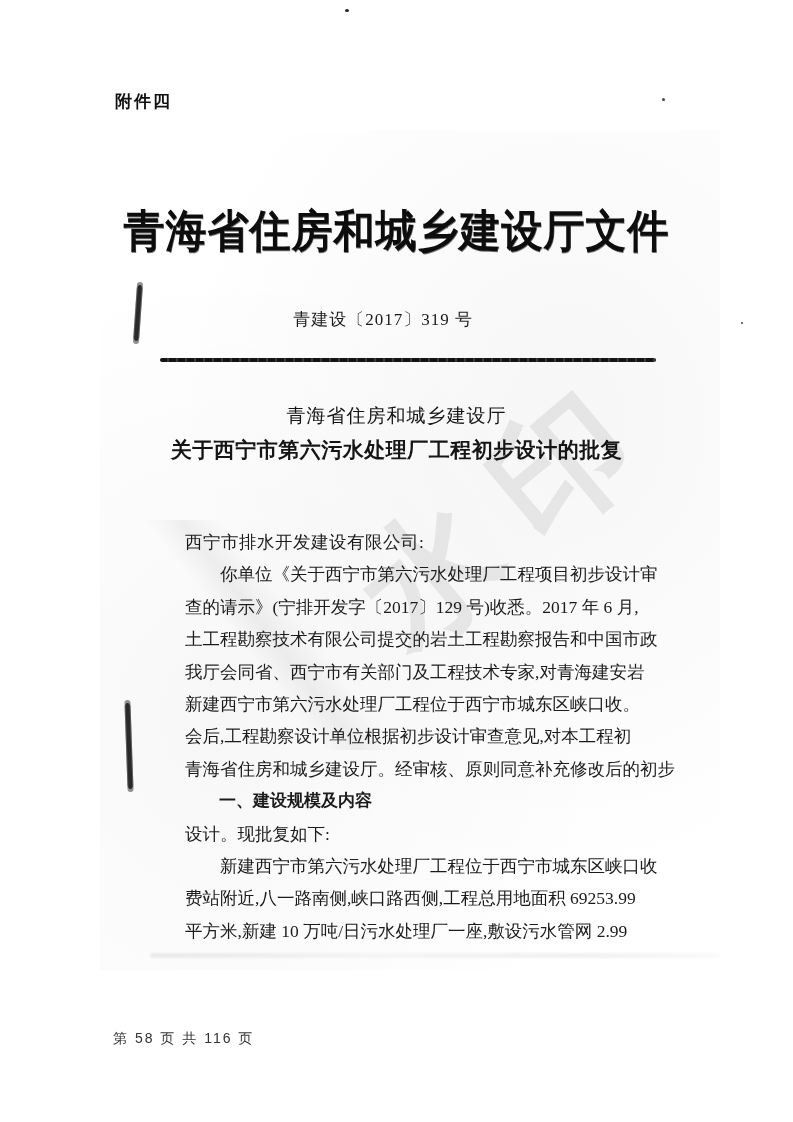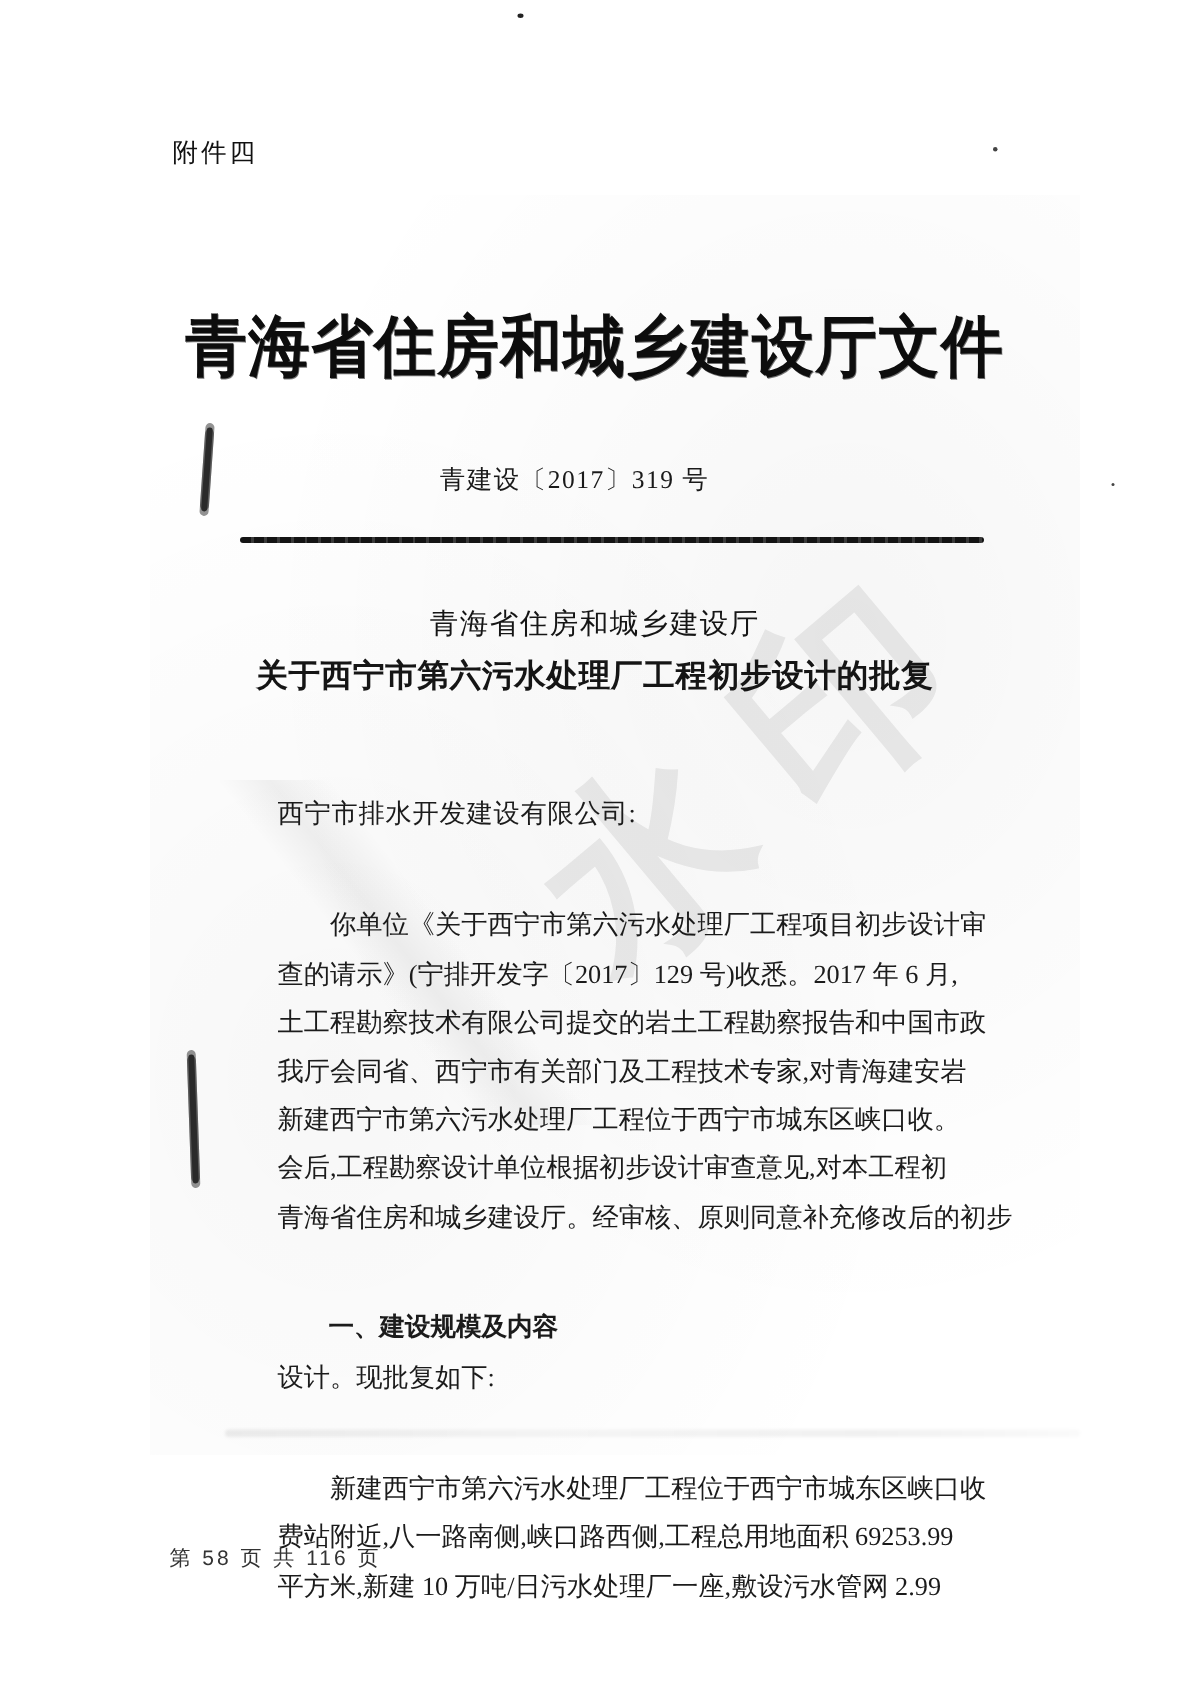--- a/index.html
+++ b/index.html
@@ -16,21 +16,21 @@
   #scan-tint {
     position: absolute; left: 100px; top: 130px; width: 620px; height: 840px;
     background:
       radial-gradient(ellipse at 75% 35%, rgba(0,0,0,0.035), rgba(0,0,0,0) 60%),
       radial-gradient(ellipse at 20% 70%, rgba(0,0,0,0.03), rgba(0,0,0,0) 55%);
     pointer-events: none;
   }
   #attachment-label {
     position: absolute; left: 115px; top: 90px;
     font-family: "Liberation Sans", sans-serif;
-    font-weight: normal; font-size: 17px; letter-spacing: 2px; color: #111;
+    font-weight: bold; font-size: 17px; letter-spacing: 2px; color: #111;
   }
   #letterhead-title {
     position: absolute; left: 0; top: 204px; width: 793px;
     text-align: center;
     font-family: "Liberation Sans", sans-serif;
     font-weight: bold; font-size: 41px; letter-spacing: 1px; color: #0d0d0d;
     text-shadow: 0.5px 0.5px 0 rgba(0,0,0,0.55);
     transform: scaleY(1.08);
   }
   #doc-number {
@@ -50,21 +50,21 @@
   #doc-title .t2 {
     margin-top: 7px;
     font-family: "Liberation Sans", sans-serif;
     font-weight: bold; font-size: 21px; letter-spacing: 0.5px; color: #151515;
   }
   #body-block {
     position: absolute; left: 185px; top: 526px; width: 462px;
     font-size: 17.5px; line-height: 32.4px; color: #1b1b1b;
   }
   #body-block .bodyline { white-space: nowrap; text-align: justify; }
-  #body-block .ind { text-indent: 2em; margin-top: 42px; }
+  #body-block .ind { text-indent: 2em; }
   #body-block .addr { letter-spacing: 0.5px; }
   #body-block .sect { font-weight: bold; font-family: "Liberation Sans", sans-serif; font-size: 17px; }
   #watermark {
     position: absolute; left: 300px; top: 330px; width: 420px; height: 360px;
     display: flex; align-items: center; justify-content: center;
     transform: rotate(-40deg);
     font-family: "Liberation Sans", sans-serif;
     font-size: 135px; font-weight: bold; letter-spacing: 35px;
     color: rgba(110,110,110,0.13);
     pointer-events: none; user-select: none;

